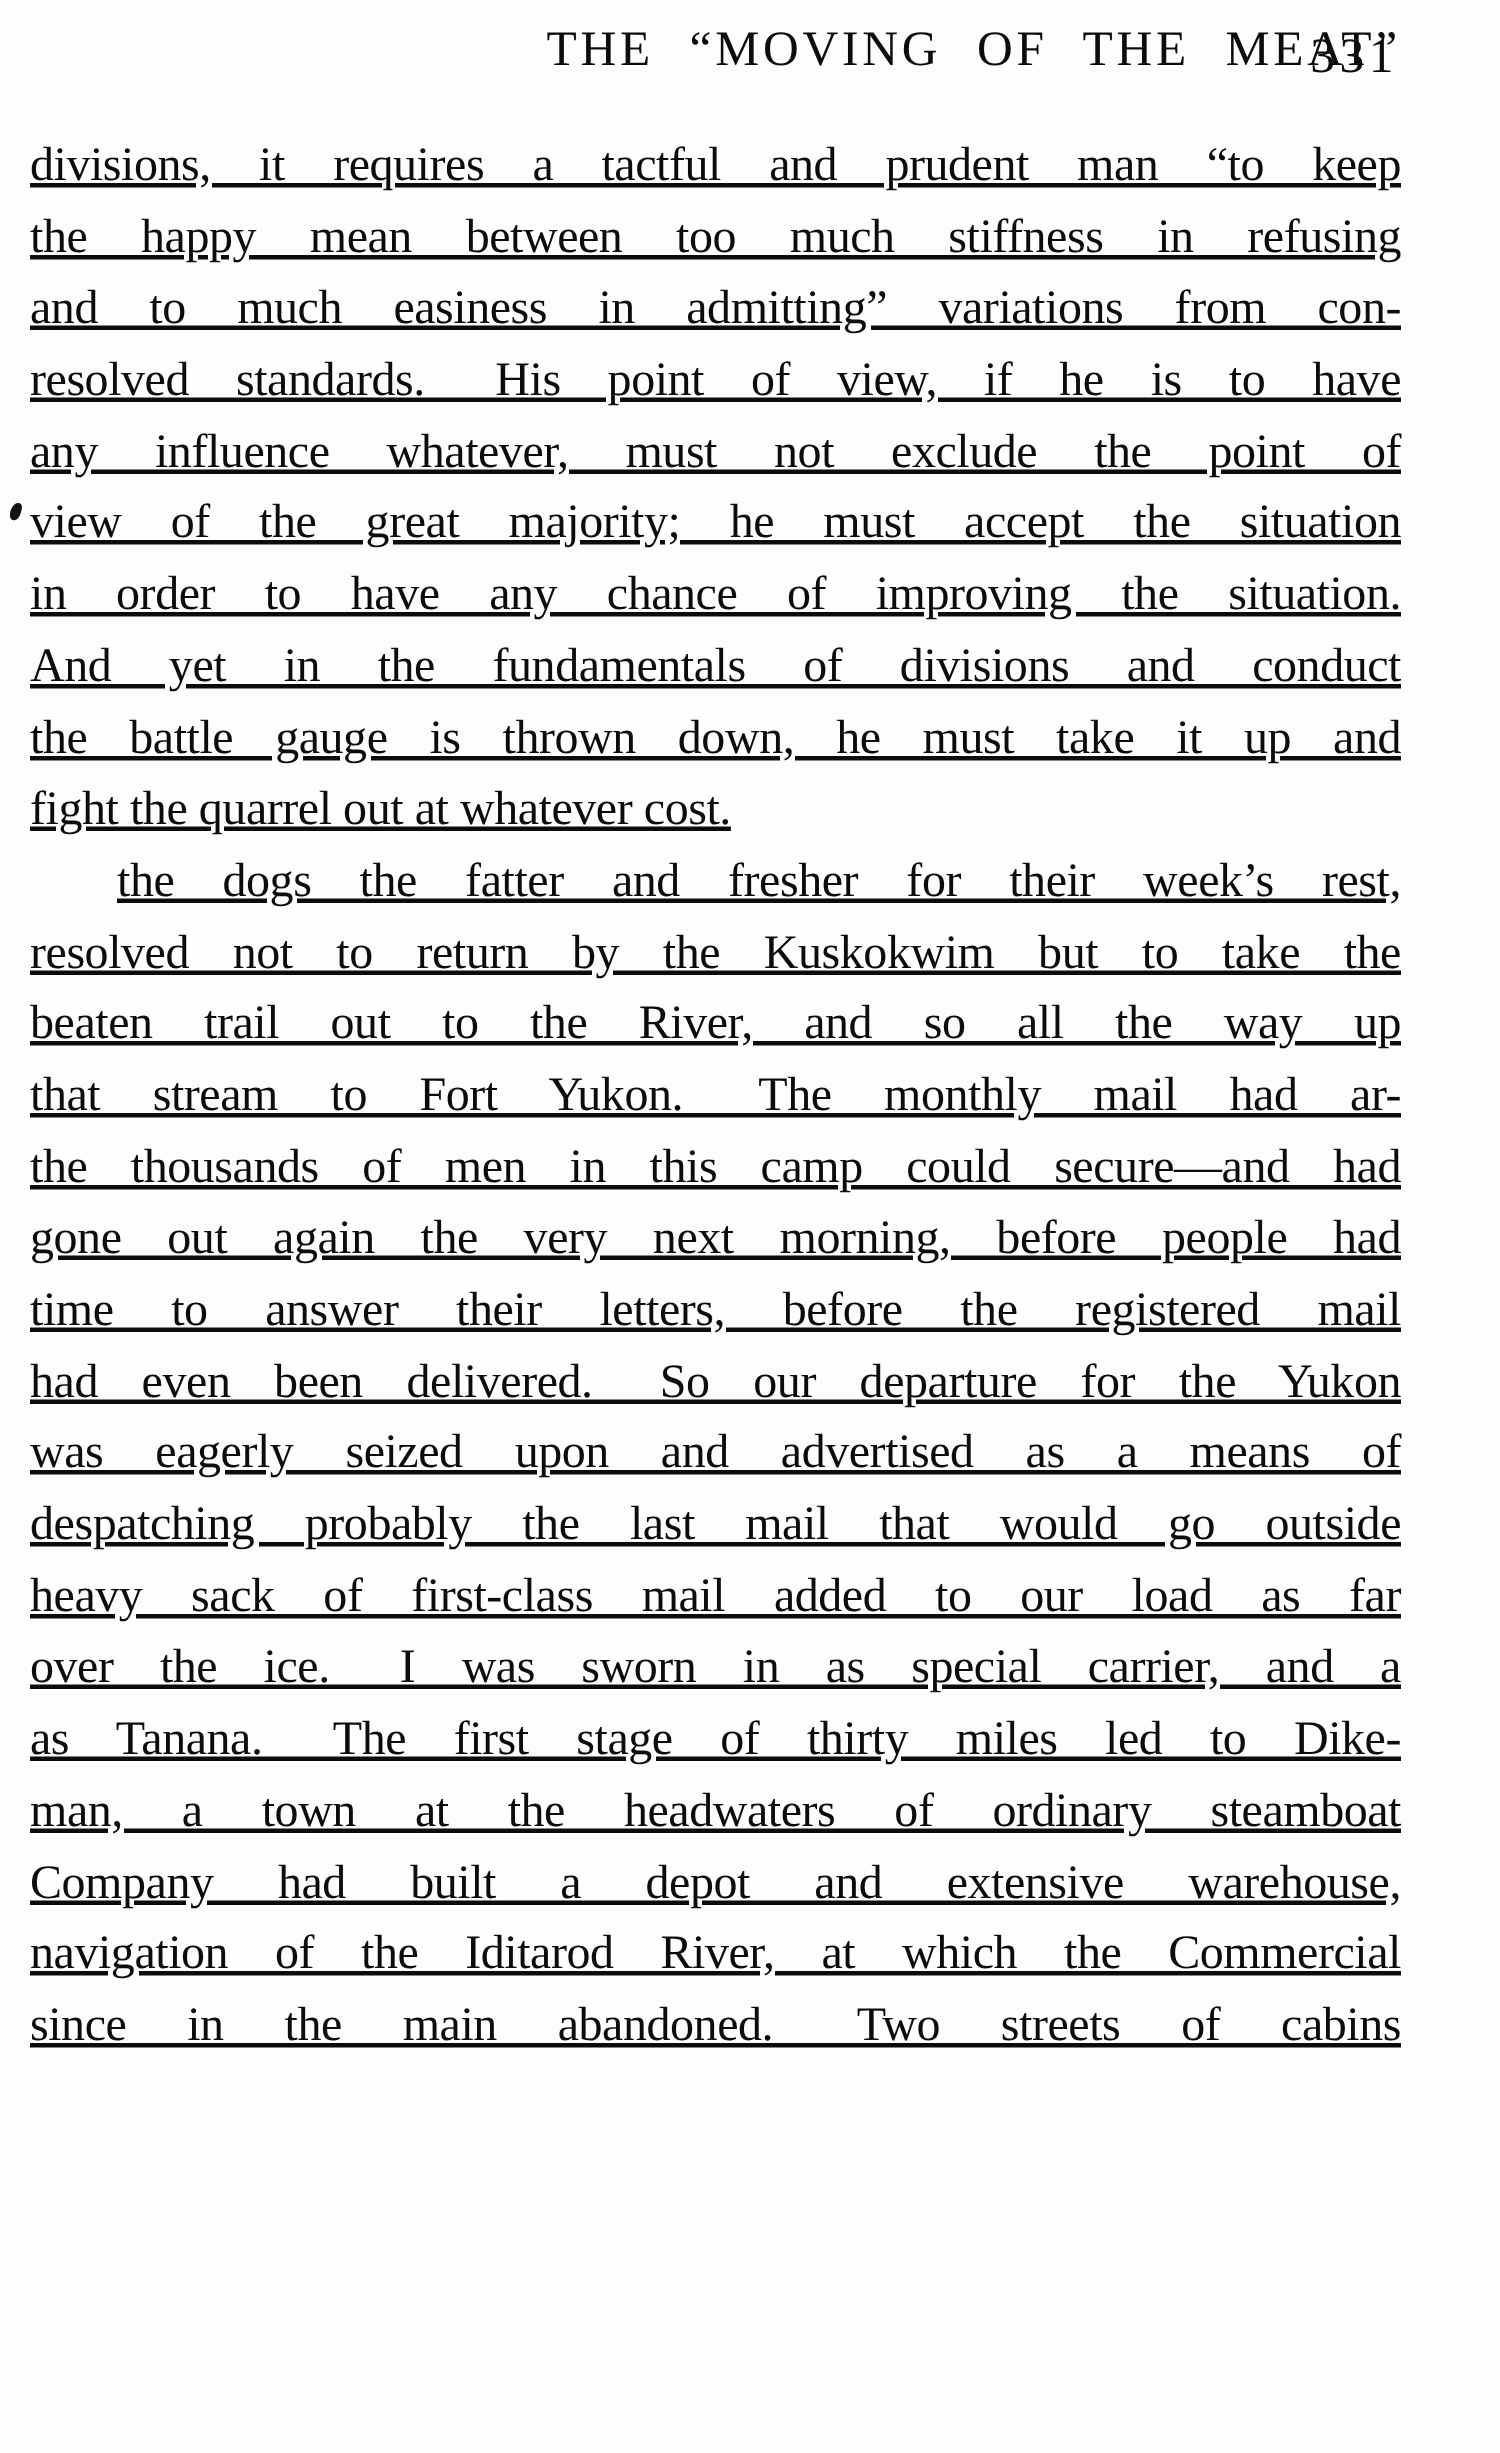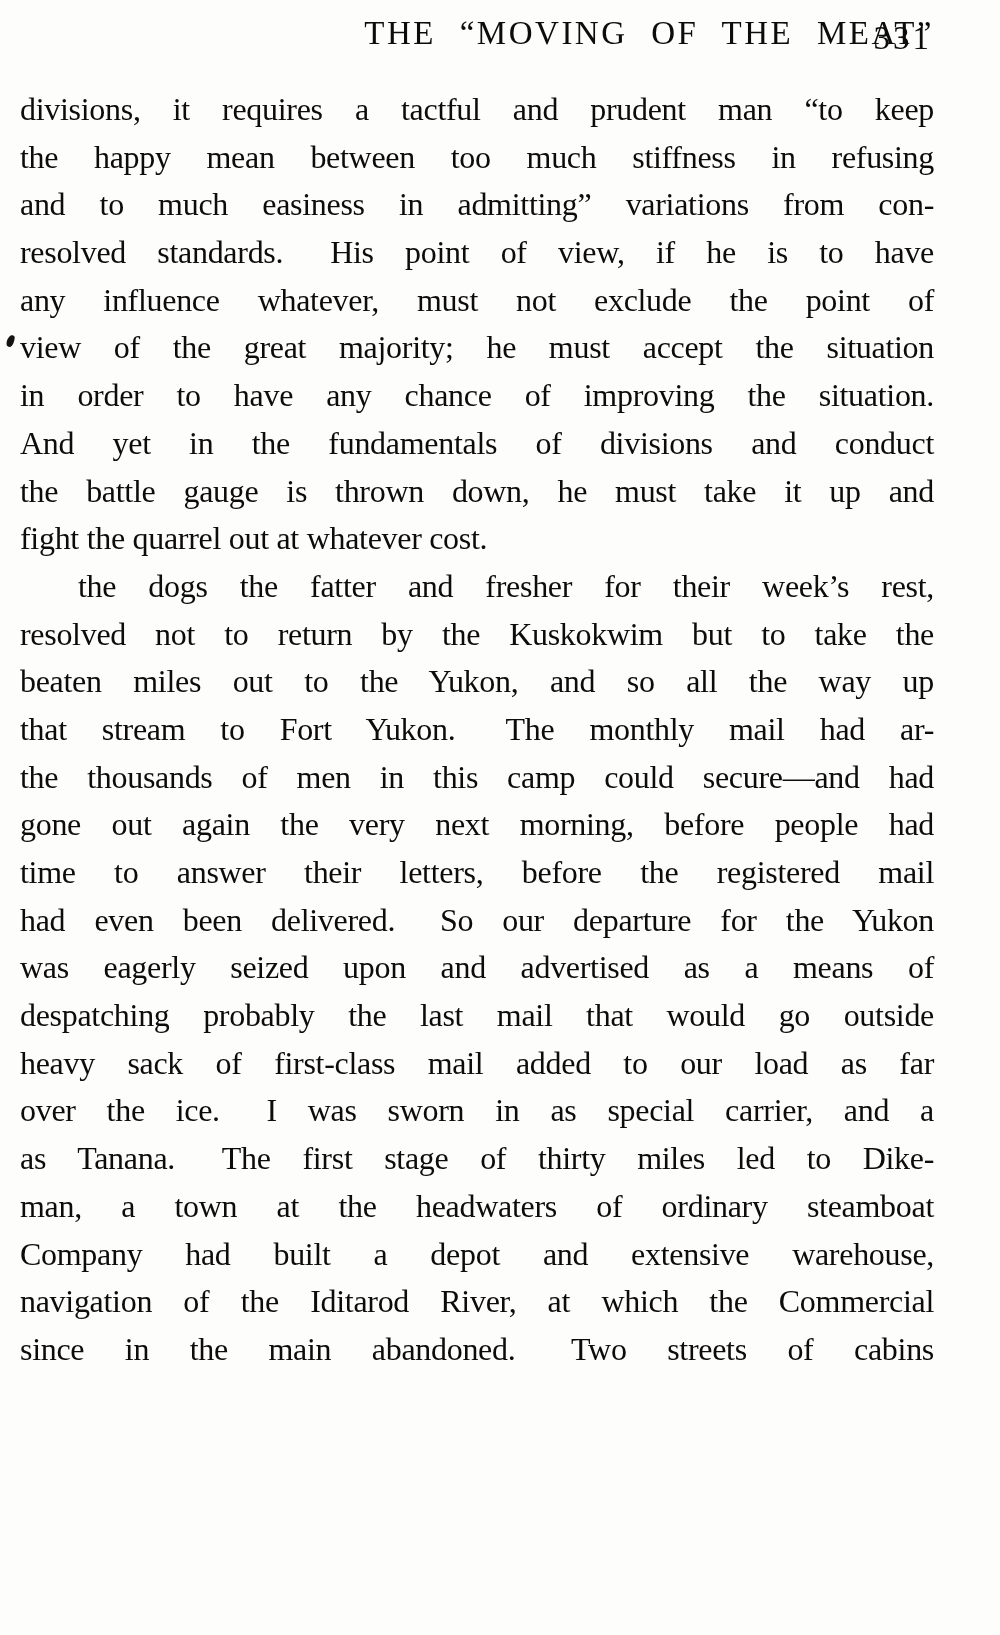--- a/index.html
+++ b/index.html
@@ -35,20 +35,21 @@
   }
   .page-number {
     position: absolute;
     right: 2px;
     top: 8px;
     font-size: 33px;
     letter-spacing: 3px;
   }
   .page-body {
     margin: 26px 66px 0 20px;
+    text-decoration: underline;
   }
   .line {
     font-size: 32px;
     line-height: 47.7px;
     letter-spacing: -0.3px;
     text-align: justify;
     text-align-last: justify;
     height: 47.7px;
   }
   
@@ -93,21 +94,21 @@
         <div class="line">view of the great majority; he must accept the situation</div>
         <div class="line">in order to have any chance of improving the situation.</div>
         <div class="line">And yet in the fundamentals of divisions and conduct</div>
         <div class="line">the battle gauge is thrown down, he must take it up and</div>
         <div class="line">fight the quarrel out at whatever cost.</div>
       </div>
     <div class="paragraph indent-first">
 
         <div class="line">the dogs the fatter and fresher for their week’s rest,</div>
         <div class="line">resolved not to return by the Kuskokwim but to take the</div>
-        <div class="line">beaten miles out to the Yukon, and so all the way up</div>
+        <div class="line">beaten trail out to the River, and so all the way up</div>
         <div class="line">that stream to Fort Yukon.  The monthly mail had ar-</div>
         <div class="line">the thousands of men in this camp could secure—and had</div>
         <div class="line">gone out again the very next morning, before people had</div>
         <div class="line">time to answer their letters, before the registered mail</div>
         <div class="line">had even been delivered.  So our departure for the Yukon</div>
         <div class="line">was eagerly seized upon and advertised as a means of</div>
         <div class="line">despatching probably the last mail that would go outside</div>
         <div class="line">heavy sack of first-class mail added to our load as far</div>
         <div class="line">over the ice.  I was sworn in as special carrier, and a</div>
         <div class="line">as Tanana.  The first stage of thirty miles led to Dike-</div>

